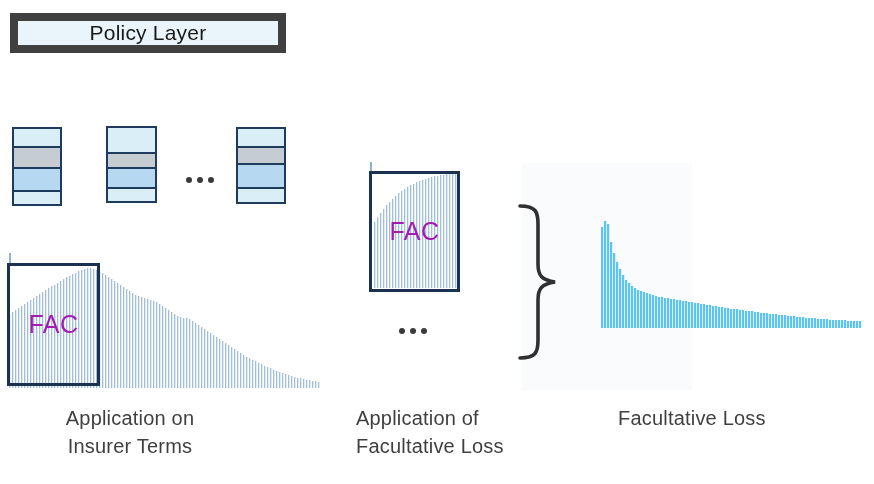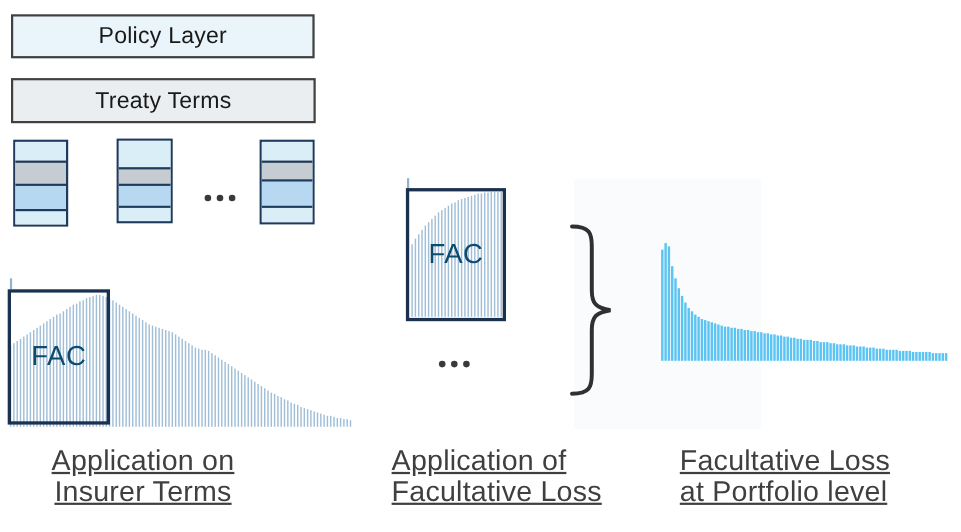--- a/index.html
+++ b/index.html
@@ -2,73 +2,70 @@
 <html><head>
 <meta charset="utf-8">
 <style>
   html,body{margin:0;padding:0;background:#ffffff;}
   #canvas{
     position:relative;width:874px;height:484px;background:#ffffff;overflow:hidden;
     font-family:"Liberation Sans",sans-serif;
   }
   .abs{position:absolute;}
   .flow-box{
-    box-sizing:border-box;border:2px solid #404040;
+    box-sizing:border-box;border:8px solid #404040;
     display:flex;align-items:center;justify-content:center;
     font-size:21px;color:#191919;letter-spacing:0.2px;
   }
   .layer-stack{
     box-sizing:border-box;border:2px solid #1e3a5c;background:#fff;
     display:flex;flex-direction:column;
   }
   .layer-seg{width:100%;}
   .layer-seg + .layer-seg{border-top:2px solid #1e3a5c;}
   .seg-light{background:#daeef8;}
   .seg-gray{background:#c5cdd2;}
   .seg-blue{background:#b7d8f1;}
   .dots{display:flex;align-items:center;}
   .dot{width:6px;height:6px;border-radius:50%;background:#3a3a3a;margin-right:5px;}
   .dot:last-child{margin-right:0;}
   .fac-rect{
     box-sizing:border-box;border:3px solid #1b3150;background:transparent;
     display:flex;align-items:center;justify-content:center;z-index:3;
   }
   .fac-label{
-    font-size:25px;color:#0c4a6e;letter-spacing:0.5px;font-weight:400;
+    font-size:25px;color:#a21caf;letter-spacing:0.5px;font-weight:400;
   }
   .fac-box{
     box-sizing:border-box;border:3px solid #1b3150;background:#ffffff;z-index:2;
   }
   .fac-box .chart-fill{position:absolute;left:0;top:0;right:0;bottom:0;}
   .fac-box .fac-label{
     position:absolute;left:0;right:0;top:0;bottom:0;
     display:flex;align-items:center;justify-content:center;
   }
   .caption{
-    font-size:26px;line-height:28px;color:#3f3f3f;letter-spacing:0.2px;text-decoration:underline;
+    font-size:20px;line-height:28px;color:#3f3f3f;letter-spacing:0.2px;
   }
   .caption.center{text-align:center;}
   .tick{width:2px;background:#8fb3cc;}
   .faint-panel{background:#fafbfc;}
   svg{display:block;}
 </style>
 </head>
 <body>
 
 <div id="canvas">
 
   <div class="abs faint-panel" style="left:522px;top:163px;width:170px;height:227px;"></div>
 
   <div class="abs flow-box" style="left:10px;top:13px;width:276px;height:40px;background:#e9f5fa;">
     <span>Policy Layer</span>
   </div>
 
-  <div class="abs flow-box" style="left:10px;top:71px;width:277px;height:41px;background:#ebeef0;">
-    <span>Treaty Terms</span>
-  </div>
 
   <div class="abs layer-stack" style="left:12px;top:127px;width:50px;">
       <div class="layer-seg seg-light" style="height: 17px;"></div>
       <div class="layer-seg seg-gray" style="height: 19px;"></div>
       <div class="layer-seg seg-blue" style="height: 21px;"></div>
       <div class="layer-seg seg-light" style="height: 12px;"></div>
     </div>
   <div class="abs layer-stack" style="left:106px;top:126px;width:51px;">
       <div class="layer-seg seg-light" style="height: 24px;"></div>
       <div class="layer-seg seg-gray" style="height: 13px;"></div>
@@ -346,16 +343,15 @@
   <div class="abs caption center" style="left:25px;top:404px;width:210px;">
     <div>Application on</div>
     <div>Insurer Terms</div>
   </div>
   <div class="abs caption" style="left:356px;top:404px;width:220px;">
     <div>Application of</div>
     <div>Facultative Loss</div>
   </div>
   <div class="abs caption" style="left:618px;top:404px;width:220px;">
     <div>Facultative Loss</div>
-    <div>at Portfolio level</div>
   </div>
 
 </div>
 
 </body></html>

